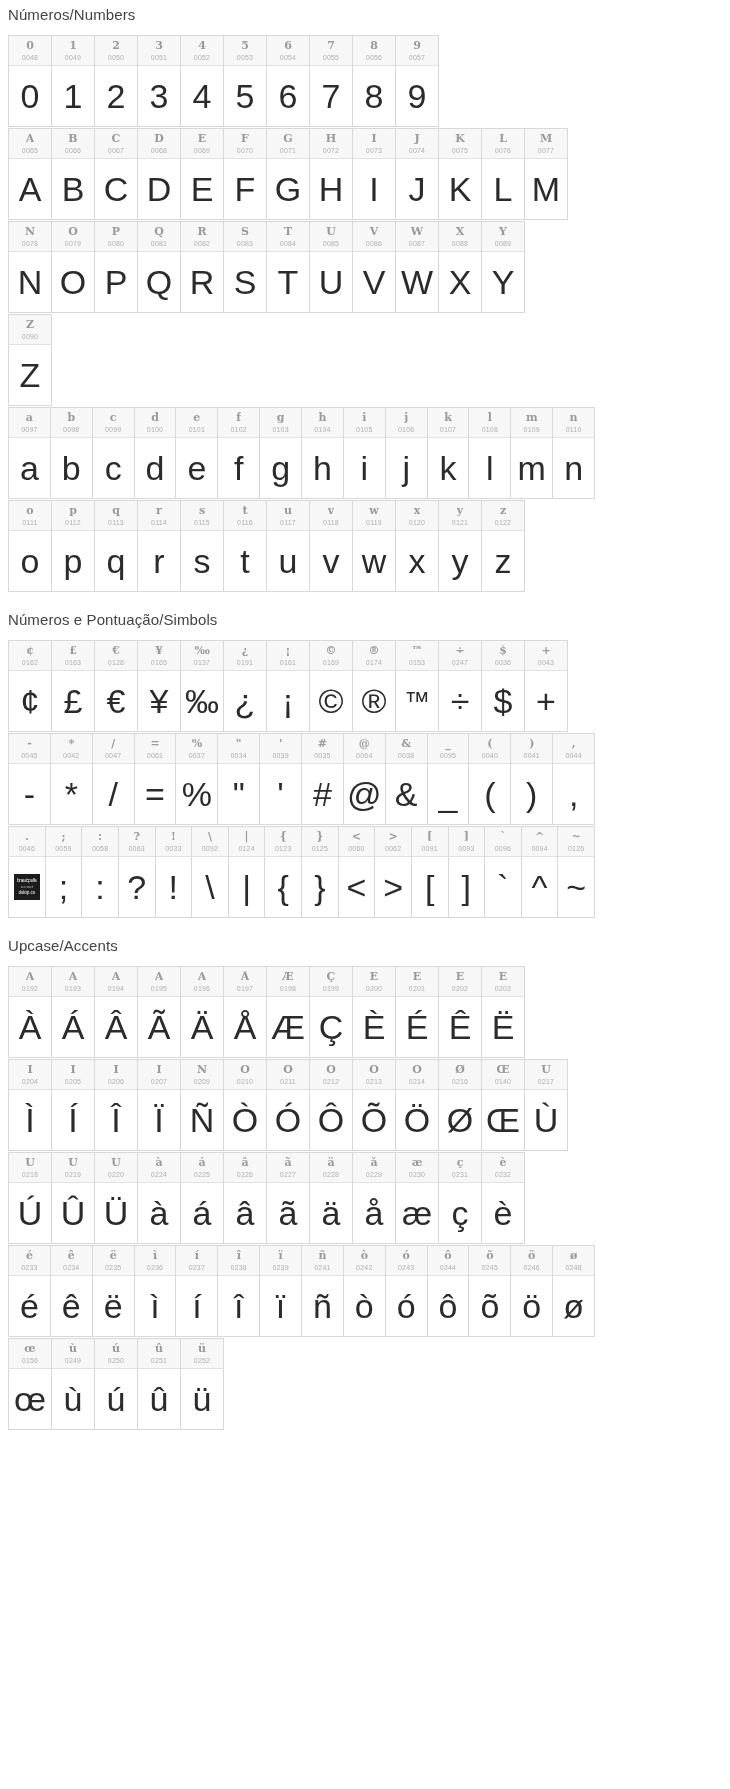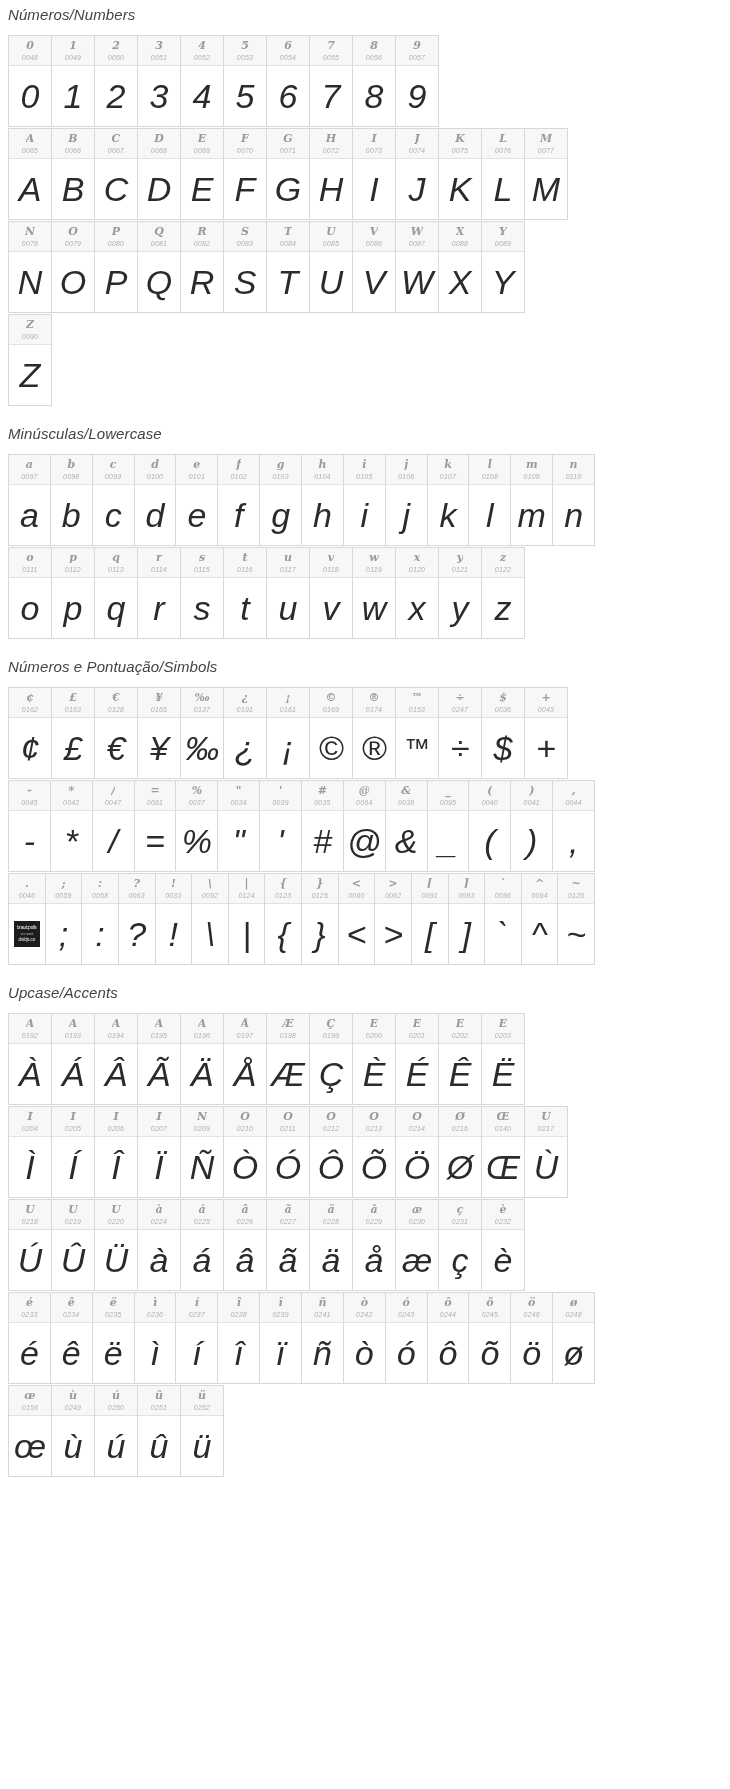--- a/index.html
+++ b/index.html
@@ -9,21 +9,20 @@
     background: #ffffff;
     width: 730px;
   }
   body {
     font-family: "Liberation Sans", sans-serif;
     color: #333333;
   }
   .page {
     width: 594px;
     padding: 0 0 30px 0;
-    font-style: italic;
   }
   .section-title {
     font-size: 15px;
     color: #444444;
     font-weight: 400;
     margin: 0;
     padding: 18px 0 12px 8px;
     letter-spacing: 0.1px;
   }
   .section-title.first { padding-top: 6px; }
@@ -366,21 +365,20 @@
         <div class="glyph-row">
           <div class="cell">
             <div class="cell-head">
               <div class="cell-char">Z</div>
               <div class="cell-code">0090</div>
             </div>
             <div class="cell-glyph">Z</div>
           </div>
         </div>
       </div>
-      <h2 class="section-title">Minúsculas/Lowercase</h2>
       <div class="glyph-rows">
         <div class="glyph-row">
           <div class="cell">
             <div class="cell-head">
               <div class="cell-char">a</div>
               <div class="cell-code">0097</div>
             </div>
             <div class="cell-glyph">a</div>
           </div>
           <div class="cell">

